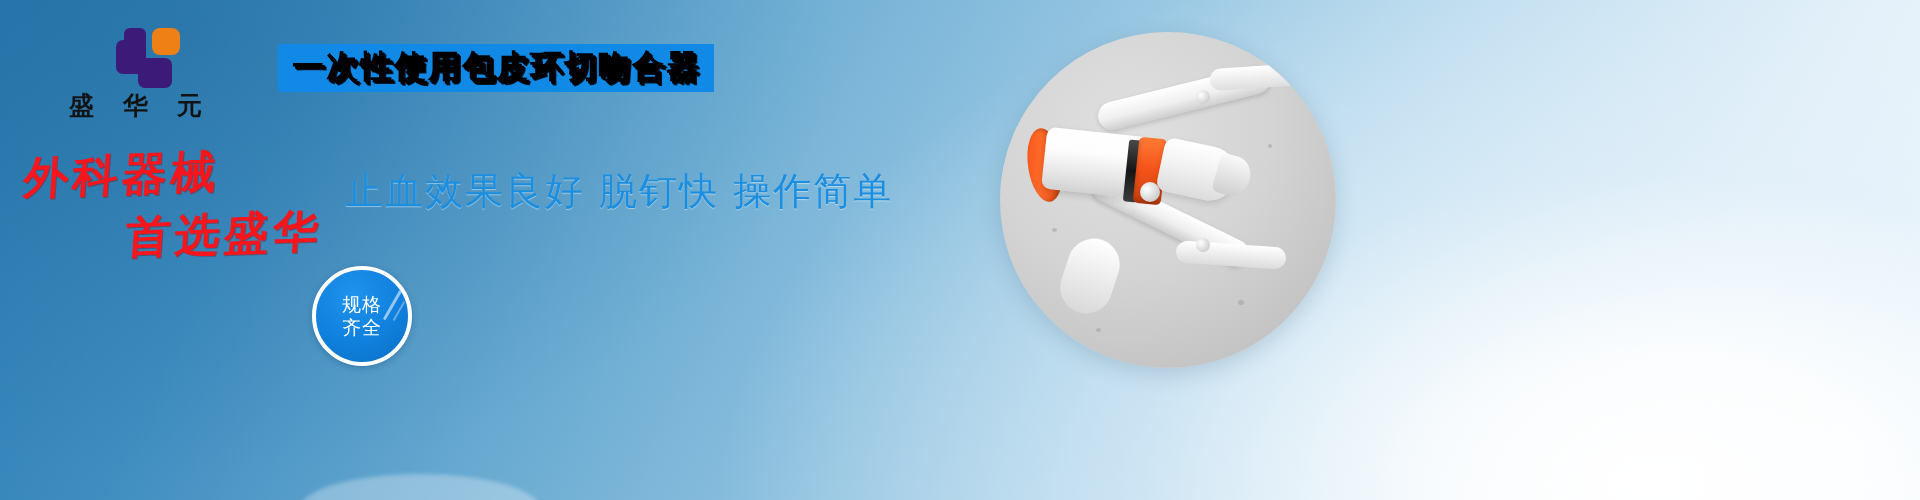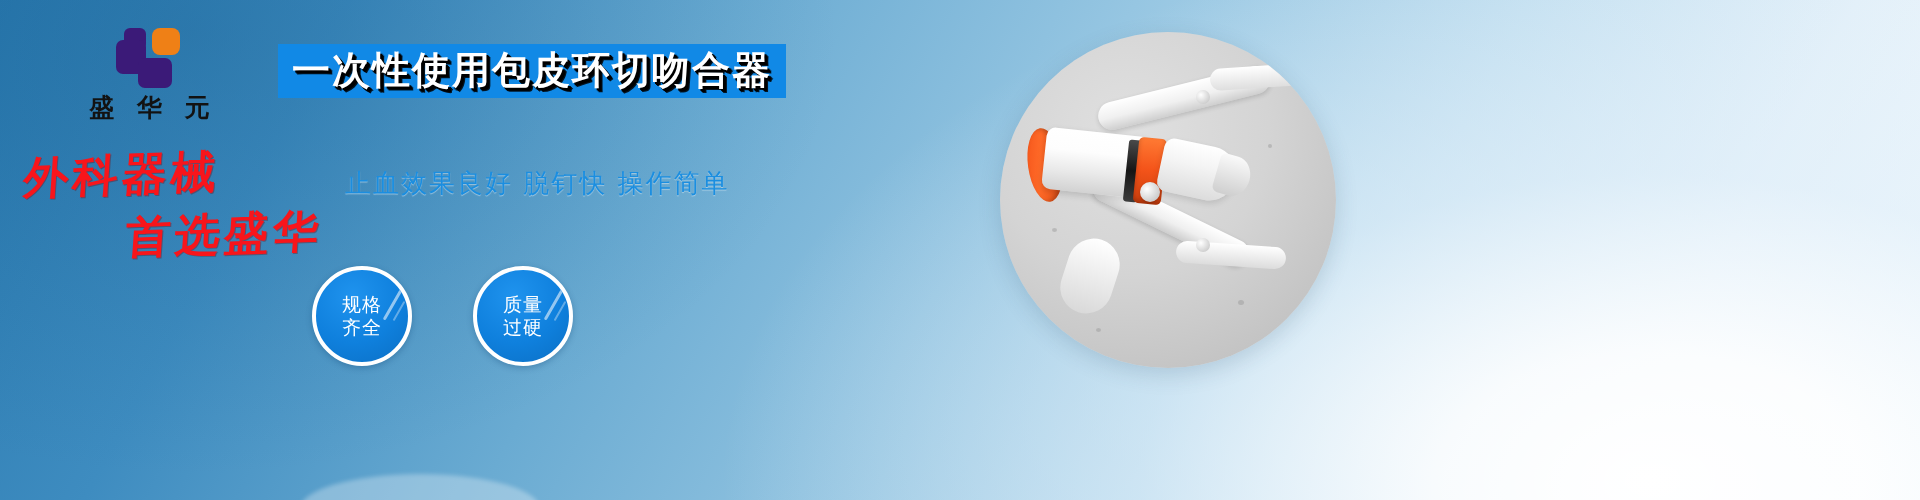--- a/index.html
+++ b/index.html
@@ -15,21 +15,21 @@
       radial-gradient(ellipse 1500px 900px at 86% 96%, #ffffff 0%, rgba(255,255,255,0.85) 14%, rgba(226,240,250,0.55) 34%, rgba(255,255,255,0) 62%),
       linear-gradient(118deg, #2a7ab0 0%, #3e8cc0 16%, #6aabd2 34%, #96c6e2 52%, #c2dff0 70%, #e3f0f9 85%, #f4fafd 100%);
   }
   
   #banner:after{
     content:"";position:absolute;inset:0;pointer-events:none;
     background:radial-gradient(ellipse 900px 620px at 10% 6%, rgba(20,90,140,0.30) 0%, rgba(20,90,140,0.10) 45%, rgba(20,90,140,0) 72%);
   }
 
   
-  #logo-block{position:absolute;left:62px;top:26px;width:175px;text-align:center;z-index:6;}
+  #logo-block{position:absolute;left:62px;top:26px;width:175px;text-align:left;z-index:6;font-family:Liberation Mono, monospace;}
   .logo-mark{position:relative;width:68px;height:62px;margin:0 auto;}
   .lm{position:absolute;border-radius:7px;}
   .lm-a{left:0;top:14px;width:30px;height:34px;background:#3b1a78;}
   .lm-b{left:22px;top:32px;width:34px;height:30px;background:#3b1a78;}
   .lm-c{left:36px;top:2px;width:28px;height:27px;background:#ef8016;border-radius:8px;}
   .lm-d{left:8px;top:2px;width:22px;height:22px;background:#3b1a78;border-radius:6px;}
   .logo-name{
     margin-top:7px;font-size:25px;letter-spacing:7px;color:#121212;
     font-weight:700;text-indent:7px;line-height:1;
   }
@@ -45,35 +45,35 @@
   .red-1{font-size:45px;letter-spacing:4px;margin-left:6px;}
   .red-2{font-size:45px;letter-spacing:4px;margin-left:108px;margin-top:16px;}
 
   
   #title-box{
     position:absolute;left:278px;top:44px;
     background:#1189e6;padding:6px 14px 8px 14px;z-index:5;
     box-shadow:0 0 0 0 rgba(0,0,0,0);
   }
   #title-text{
-    font-size:38px;font-weight:700;color:#ffffff;line-height:1.06;
+    font-size:32px;font-weight:700;color:#000000;line-height:1.06;
     letter-spacing:2px;white-space:nowrap;
     text-shadow:
       3px 3px 0 #000000, 2px 2px 0 #000000, 4px 4px 0 rgba(0,0,0,0.85);
   }
 
   
   #subtitle{
     position:absolute;left:345px;top:166px;z-index:5;
-    font-size:26px;color:#1b8ee0;font-weight:500;letter-spacing:2px;
+    font-size:38px;color:#1b8ee0;font-weight:500;letter-spacing:2px;
     white-space:nowrap;text-shadow:0 1px 1px rgba(255,255,255,0.45);
   }
 
   
-  #features{position:absolute;left:312px;top:266px;display:flex;gap:61px;z-index:6;align-items:flex-end;}
+  #features{position:absolute;left:312px;top:266px;display:flex;gap:43px;z-index:6;align-items:flex-end;}
   .feature-circle{
     position:relative;width:92px;height:92px;border-radius:50%;
     background:radial-gradient(circle at 40% 28%, #1f93ee 0%, #0f80dd 55%, #0b6fc4 100%);
     border:4px solid #ffffff;
     box-shadow:0 2px 6px rgba(10,60,110,0.30);
     display:flex;flex-direction:column;align-items:center;justify-content:center;
     overflow:hidden;
   }
   .feature-circle .slash{
     position:absolute;right:14px;top:18px;width:3px;height:34px;
@@ -213,26 +213,20 @@
 
   <div id="subtitle">止血效果良好 脱钉快 操作简单</div>
 
   <div id="features">
     <div class="feature-circle">
       <span class="slash"></span>
       <span class="slash2"></span>
       <span class="fc-line">规格</span>
       <span class="fc-line">齐全</span>
     </div>
-    <div class="feature-circle">
-      <span class="slash"></span>
-      <span class="slash2"></span>
-      <span class="fc-line">质量</span>
-      <span class="fc-line">过硬</span>
-    </div>
   </div>
 
   <div id="product">
     <span class="speckle" style="left:52px;top:196px;width:5px;height:4px;"></span>
     <span class="speckle" style="left:238px;top:268px;width:6px;height:5px;"></span>
     <span class="speckle" style="left:268px;top:112px;width:4px;height:4px;"></span>
     <span class="speckle" style="left:96px;top:296px;width:5px;height:4px;"></span>
 
     <span class="pp arm-top"></span>
     <span class="pp arm-top2"></span>

